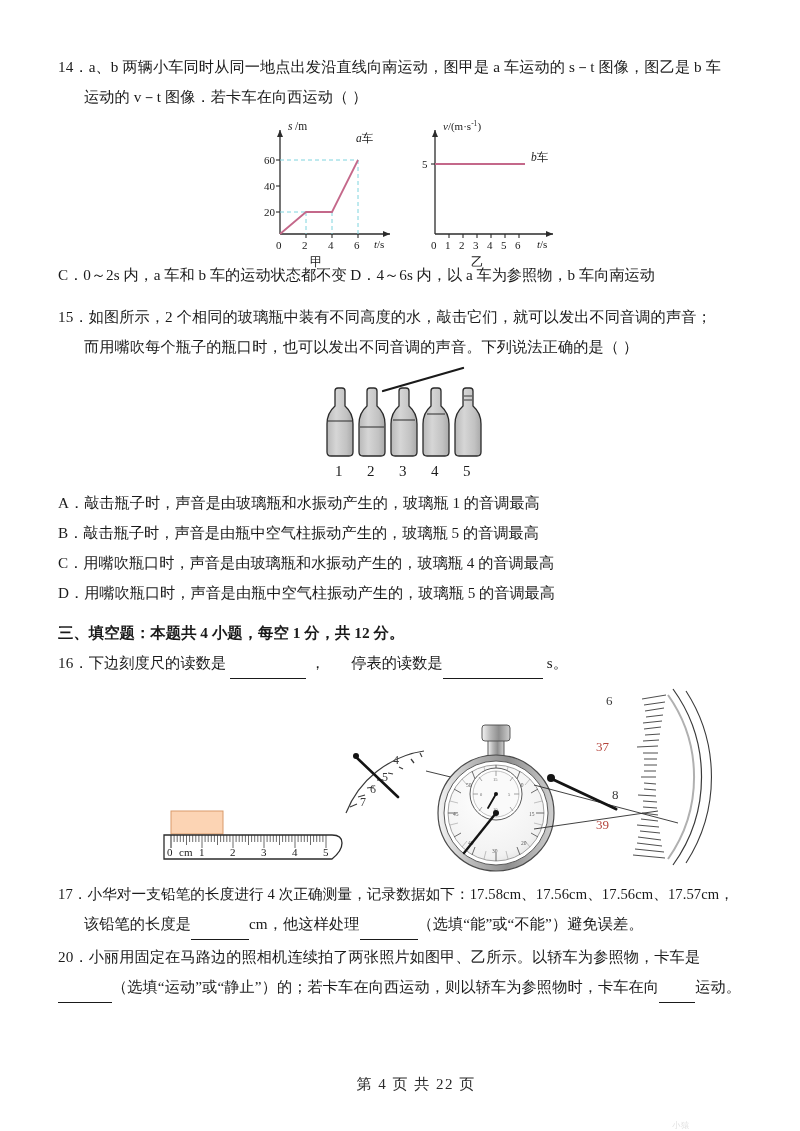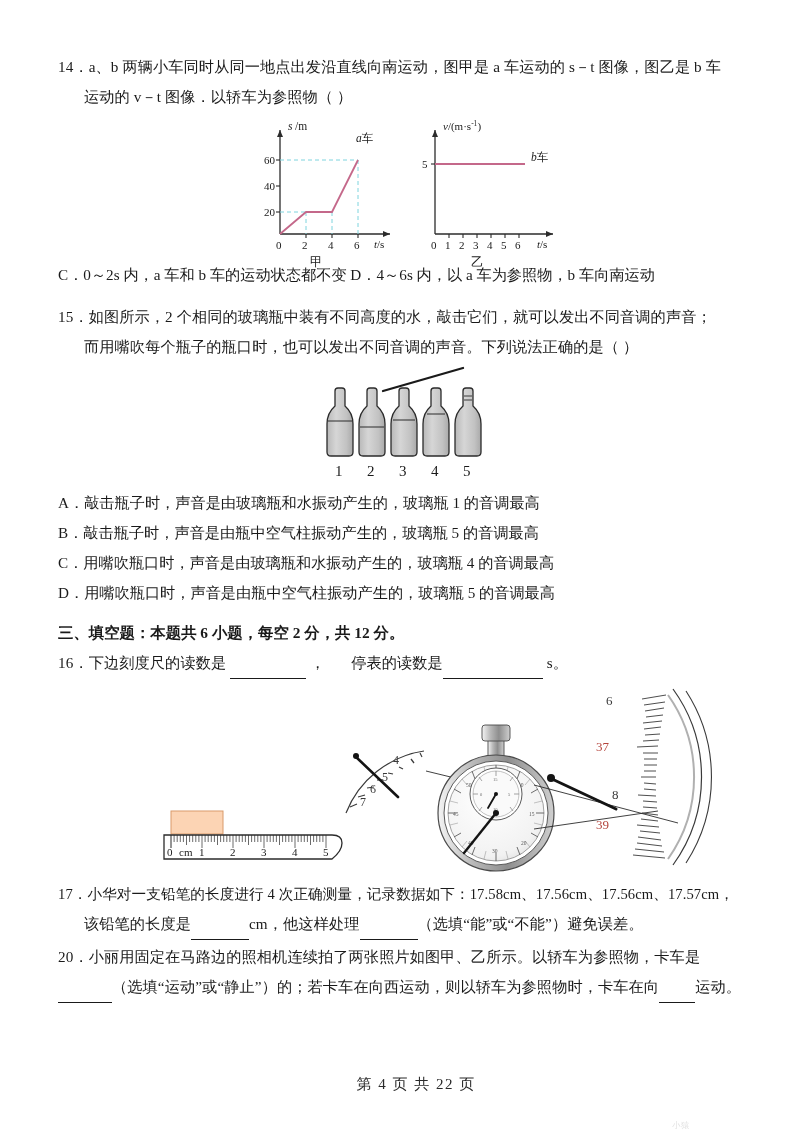--- a/index.html
+++ b/index.html
@@ -107,21 +107,21 @@
 </style>
 </head>
 <body>
 
 <div class="page">
 
   <div class="content">
 
     <div class="q-block">
       <div class="line" style="display:inline">14．</div><span class="line">a、b 两辆小车同时从同一地点出发沿直线向南运动，图甲是 a 车运动的 s－t 图像，图乙是 b 车</span>
-      <div class="line indent">运动的 v－t 图像．以轿车为参照物（  ）</div>
+      <div class="line indent">运动的 v－t 图像．若卡车在向西运动（  ）</div>
 
       
       <div class="fig14">
 
         <div class="graph gA">
           <svg width="150" height="140" viewBox="0 0 150 140">
 
             <line x1="22" y1="118" x2="132" y2="118" stroke="#2b2b2b" stroke-width="1.3"></line>
             <polygon points="132,118 125,115 125,121" fill="#2b2b2b"></polygon>
             <line x1="22" y1="118" x2="22" y2="14" stroke="#2b2b2b" stroke-width="1.3"></line>
@@ -248,21 +248,21 @@
           </svg>
         </div>
       </div>
 
       <div class="opt-line">A．敲击瓶子时，声音是由玻璃瓶和水振动产生的，玻璃瓶 1 的音调最高</div>
       <div class="opt-line">B．敲击瓶子时，声音是由瓶中空气柱振动产生的，玻璃瓶 5 的音调最高</div>
       <div class="opt-line">C．用嘴吹瓶口时，声音是由玻璃瓶和水振动产生的，玻璃瓶 4 的音调最高</div>
       <div class="opt-line">D．用嘴吹瓶口时，声音是由瓶中空气柱振动产生的，玻璃瓶 5 的音调最高</div>
     </div>
 
-    <div class="sect-title" style="margin-top:10px;">三、填空题：本题共 6 小题，每空 2 分，共 12 分。</div>
+    <div class="sect-title" style="margin-top:10px;">三、填空题：本题共 4 小题，每空 1 分，共 12 分。</div>
 
     <div class="q-block">
       <div class="line">
         <span>16．下边刻度尺的读数是</span>
         <span class="blank-u" style="width:76px;">&nbsp;</span>
         <span>，</span>
         <span style="display:inline-block;width:18px;"></span>
         <span>停表的读数是</span><span class="blank-u" style="width:100px;">&nbsp;</span>
         <span>s。</span>
       </div>

